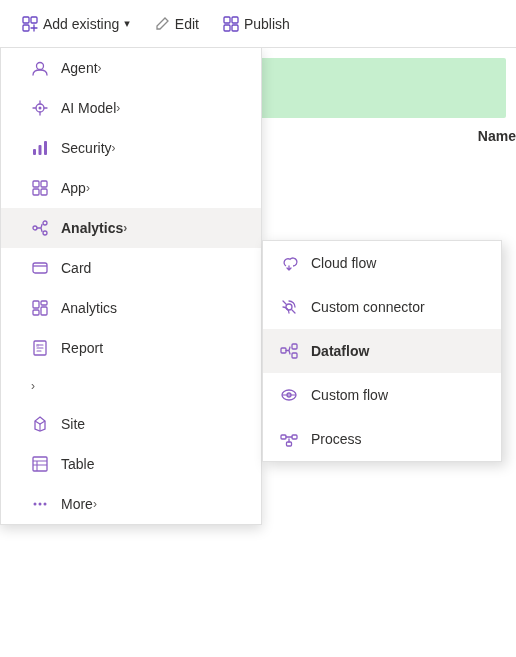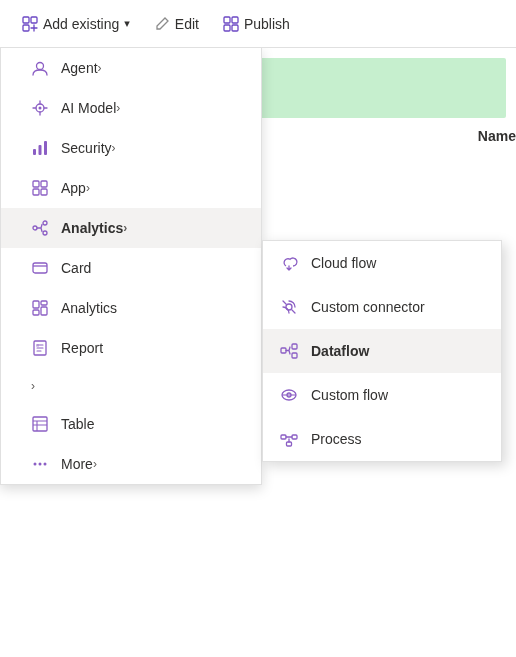--- a/index.html
+++ b/index.html
@@ -313,20 +313,32 @@
             </svg>
           </span>
           <span>Report</span>
         </div>
       </div>
 
       <div class="menu-item">
         <span class="chevron-icon">›</span>
       </div>
 
+      <div class="menu-item">
+        <div class="menu-item-left">
+          <span class="menu-icon">
+            <svg width="18" height="18" viewBox="0 0 18 18" fill="none">
+              <polygon points="9,2 14,6 14,14 9,16 4,14 4,6" stroke="#8b5ec4" stroke-width="1.3" fill="none"></polygon>
+              <path d="M4 6l5 3 5-3" stroke="#8b5ec4" stroke-width="1.1"></path>
+              <path d="M9 9v7" stroke="#8b5ec4" stroke-width="1.1"></path>
+            </svg>
+          </span>
+          <span>Site</span>
+        </div>
+      </div>
 
       <div class="menu-item">
         <div class="menu-item-left">
           <span class="menu-icon">
             <svg width="18" height="18" viewBox="0 0 18 18" fill="none">
               <rect x="2" y="2" width="14" height="14" rx="1" stroke="#8b5ec4" stroke-width="1.3"></rect>
               <path d="M2 6h14M2 10h14M6 6v10" stroke="#8b5ec4" stroke-width="1.1"></path>
             </svg>
           </span>
           <span>Table</span>

